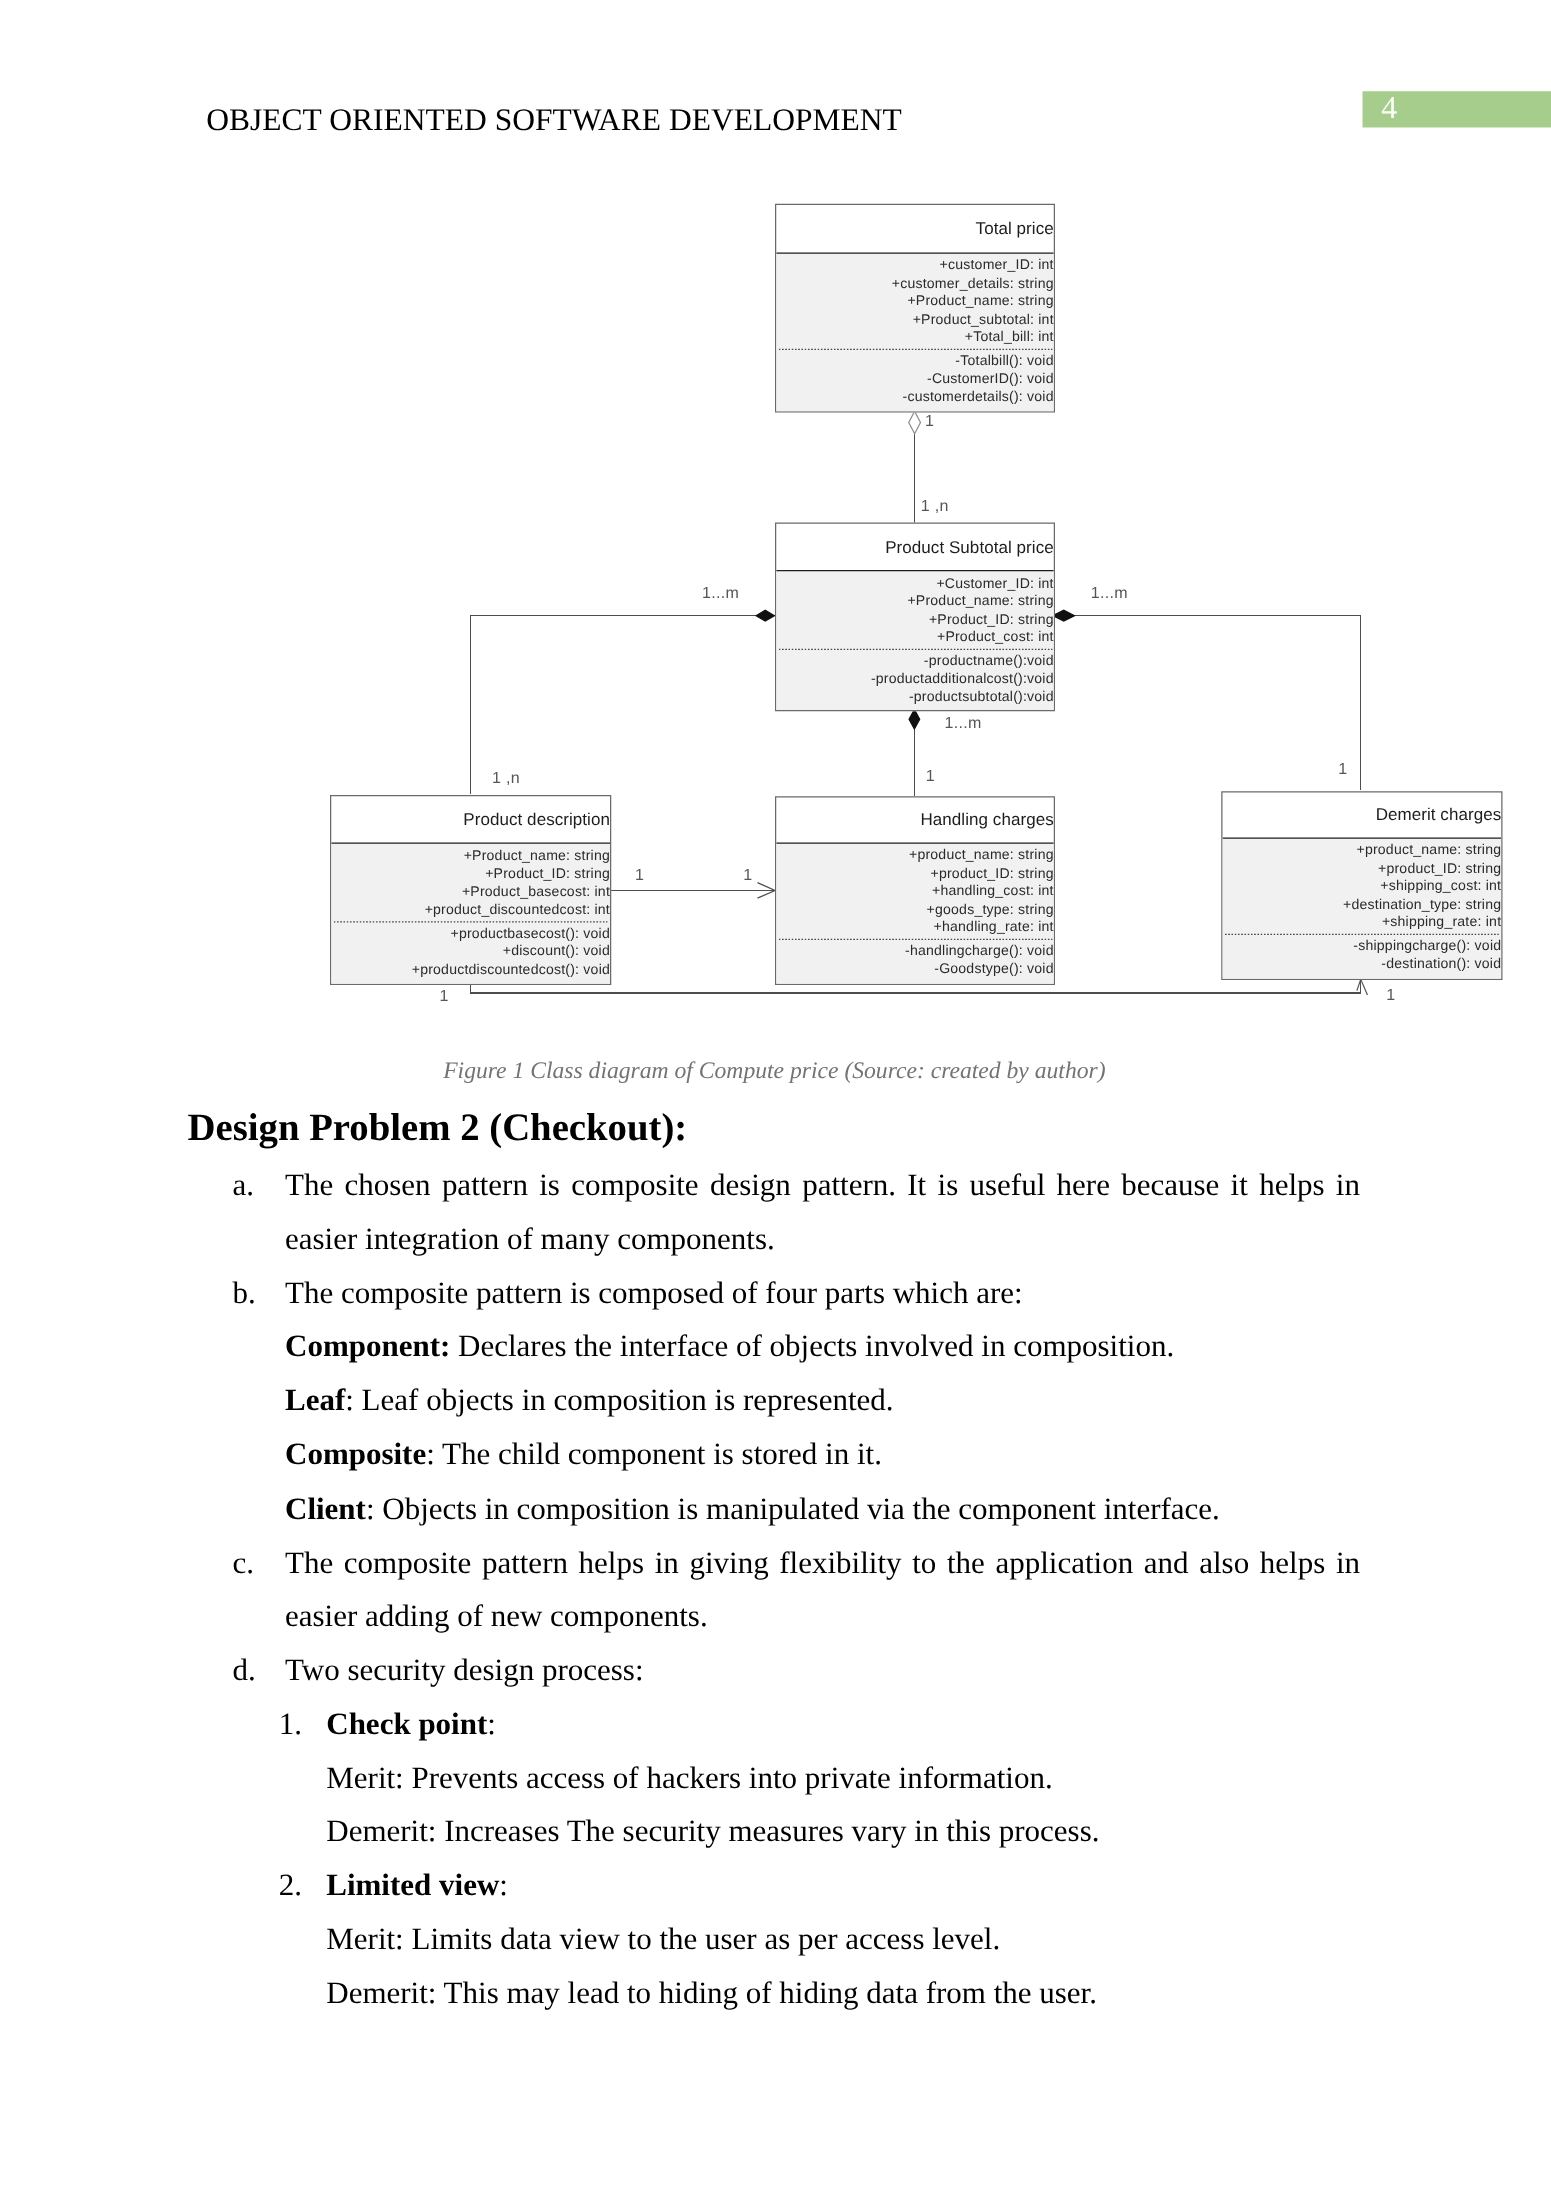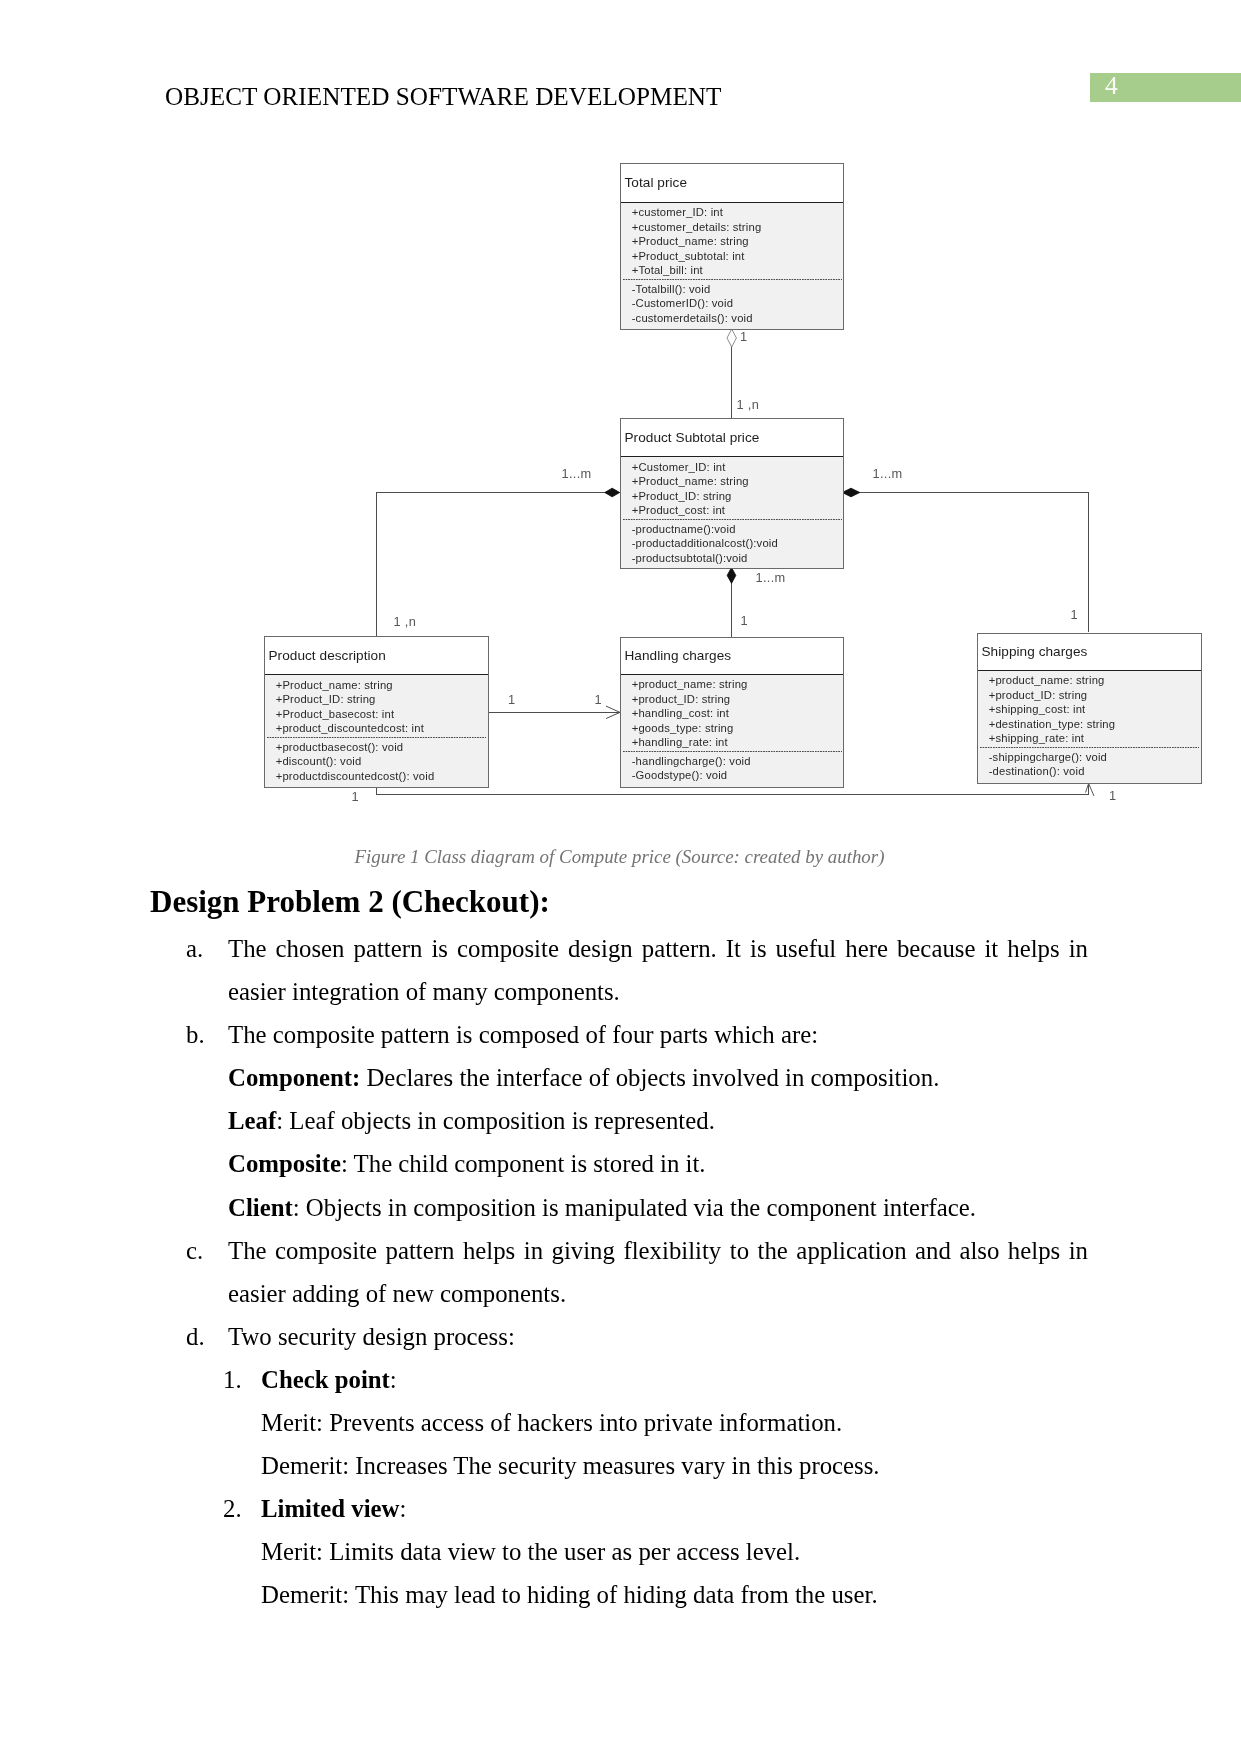--- a/index.html
+++ b/index.html
@@ -10,21 +10,21 @@
        -webkit-font-smoothing:antialiased;text-rendering:optimizeLegibility;}
 
   
   #doc-header{position:absolute;left:165px;top:70.5px;font-size:25.2px;
       letter-spacing:0.02px;white-space:nowrap;}
   #page-number-box{position:absolute;left:1090px;top:61px;width:151px;height:28.5px;
       background:#a7cd8c;}
   #page-number{position:absolute;left:1105px;top:61px;font-size:25.5px;color:#fbfdf7;line-height:26px;}
 
   
-  #diagram{position:absolute;left:0;top:0;width:1131px;height:820px;}
+  #diagram{position:absolute;left:0;top:0;width:1131px;height:820px;text-align:right;}
   #diagram svg{position:absolute;left:0;top:0;}
 
   .umlbox{position:absolute;box-sizing:border-box;border:1.05px solid #6a6a6a;
       background:#fff;overflow:hidden;}
   .umlbox .title{font-family:"Liberation Sans",sans-serif;font-size:13.6px;
       color:#1d1d1d;padding-left:3.5px;letter-spacing:0.05px;white-space:nowrap;}
   .umlbox .body{background:#f1f1f1;border-top:1.15px solid #1f1f1f;box-sizing:border-box;
       font-family:"Liberation Sans",sans-serif;font-size:11.25px;color:#2a2a2a;
       padding:2.5px 0 2px 10.7px;letter-spacing:0.17px;}
   .umlbox .body .row{line-height:14.5px;white-space:nowrap;}
@@ -135,21 +135,21 @@
       <div class="row">+handling_cost: int</div>
       <div class="row">+goods_type: string</div>
       <div class="row">+handling_rate: int</div>
       <div class="sep"></div>
       <div class="row">-handlingcharge(): void</div>
       <div class="row">-Goodstype(): void</div>
     </div>
   </div>
 
   <div class="umlbox" id="box-shipping-charges" style="left:977px;top:620.5px;width:225px;height:151.5px;">
-    <div class="title" style="height:36px;line-height:36px;">Shipping charges</div>
+    <div class="title" style="height:36px;line-height:36px;">Demerit charges</div>
     <div class="body" style="height:115px;">
       <div class="row">+product_name: string</div>
       <div class="row">+product_ID: string</div>
       <div class="row">+shipping_cost: int</div>
       <div class="row">+destination_type: string</div>
       <div class="row">+shipping_rate: int</div>
       <div class="sep"></div>
       <div class="row">-shippingcharge(): void</div>
       <div class="row">-destination(): void</div>
     </div>

